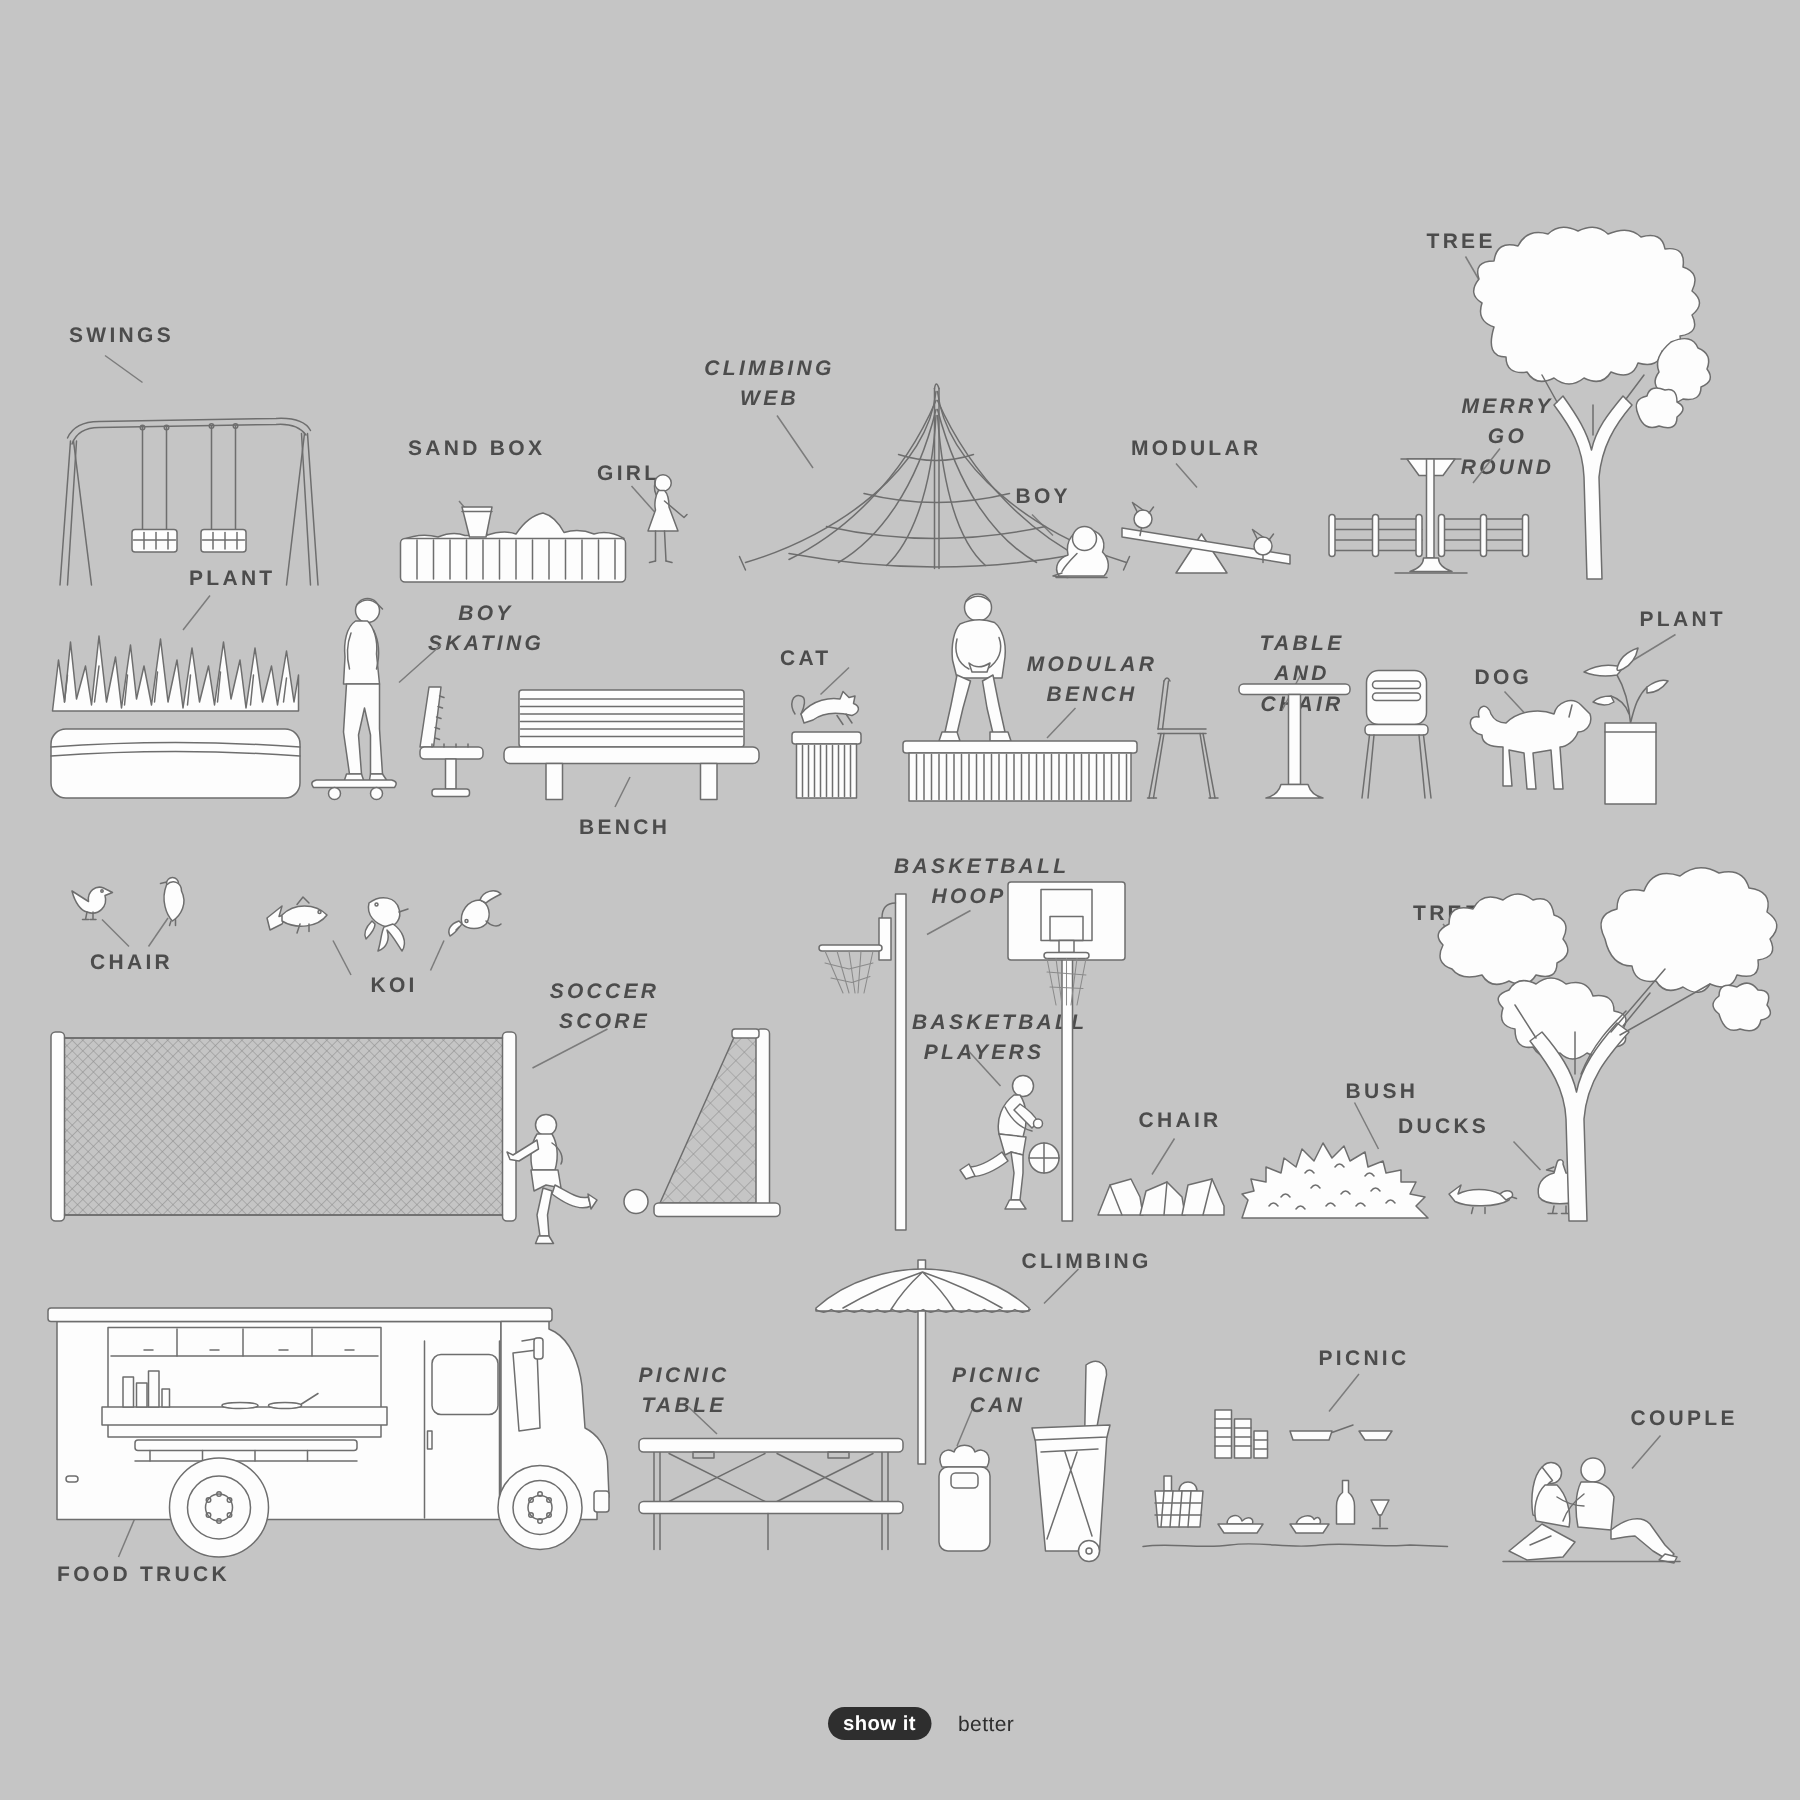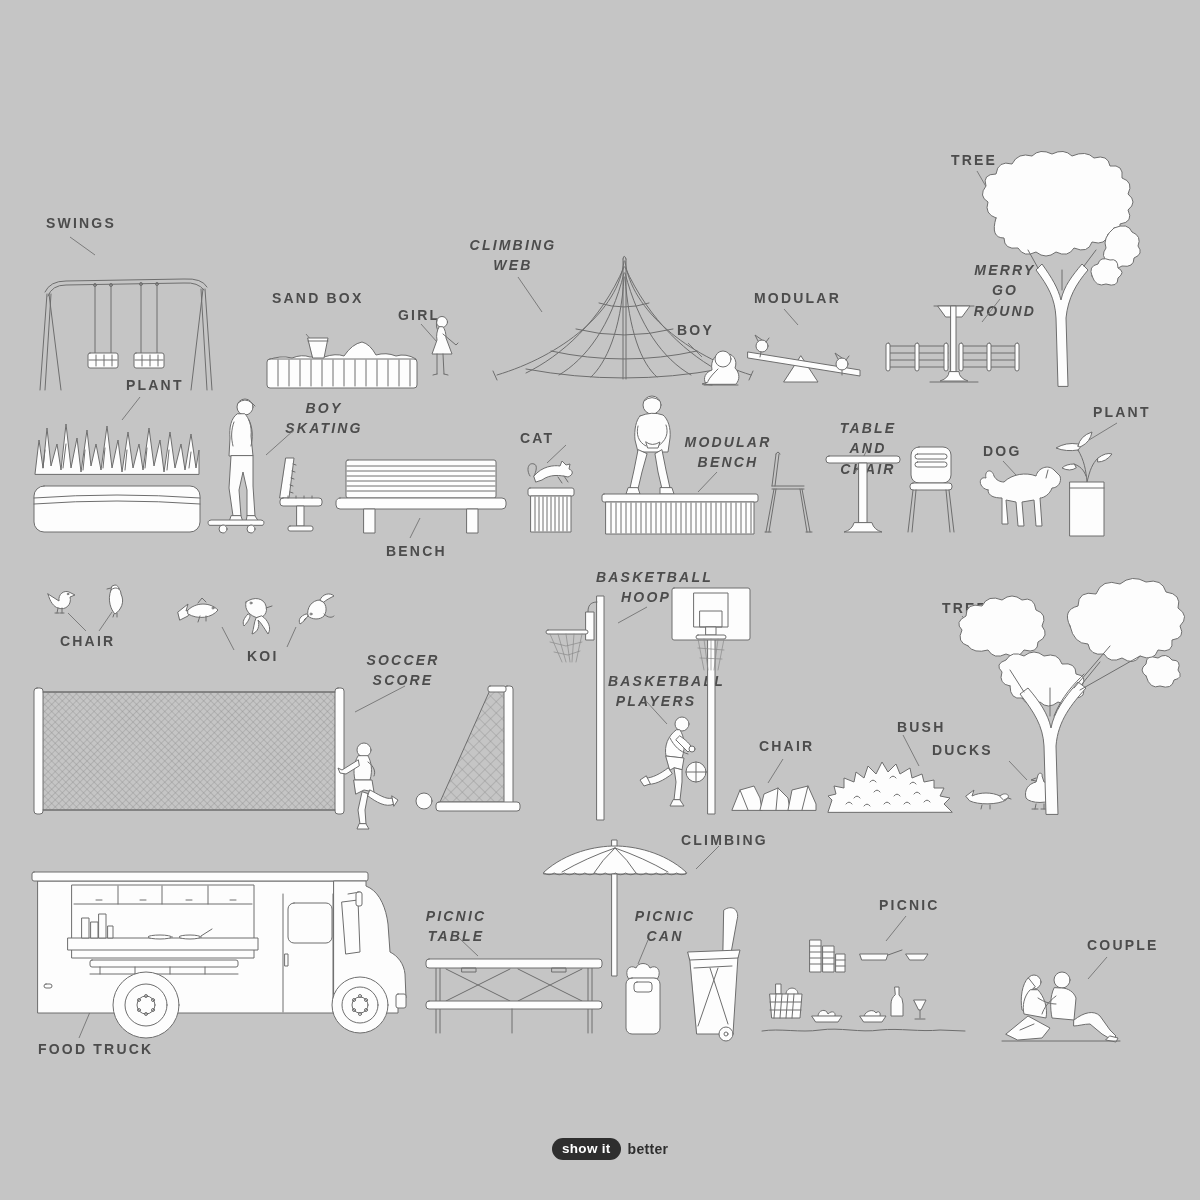--- a/index.html
+++ b/index.html
@@ -8,24 +8,24 @@
   .lbl{position:absolute;font-size:14px;font-weight:bold;letter-spacing:2.2px;
        color:#4c4c4c;white-space:pre-line;line-height:1.45;}
   .lbl.c{text-align:center;font-style:italic;}
   .art{position:absolute;overflow:visible;}
   .art path,.art rect,.art circle,.art ellipse,.art line,.art polyline,.art polygon{
        stroke:#6e6e6e;stroke-width:1;fill:none;stroke-linecap:round;stroke-linejoin:round;}
   .art .f{fill:#fdfdfd;}
   .art .thin{stroke-width:0.7;stroke:#8a8a8a;}
   #leaders{position:absolute;left:0;top:0;}
   #leaders line{stroke:#7c7c7c;stroke-width:1;}
-  .logo{position:absolute;left:552px;top:1138px;display:flex;align-items:center;gap:7px;}
+  .logo{position:absolute;left:552px;top:1138px;display:flex;align-items:center;gap:18px;}
   .logo-pill{background:#2e2e2e;color:#ffffff;font-weight:bold;font-size:13.5px;
              padding:3px 10px 4px 10px;border-radius:12px;letter-spacing:.3px;}
-  .logo-suffix{color:#2e2e2e;font-weight:bold;font-size:14px;letter-spacing:.3px;}
+  .logo-suffix{color:#2e2e2e;font-weight:normal;font-size:14px;letter-spacing:.3px;}
 </style>
 </head>
 <body>
 
 <div id="poster">
 
   <svg width="0" height="0" style="position:absolute">
     <defs>
       <pattern id="mesh" width="8" height="8" patternUnits="userSpaceOnUse" patternTransform="rotate(45)">
         <path d="M0 0H8M0 0V8" stroke="#8f8f8f" stroke-width="0.8" fill="none"></path>

